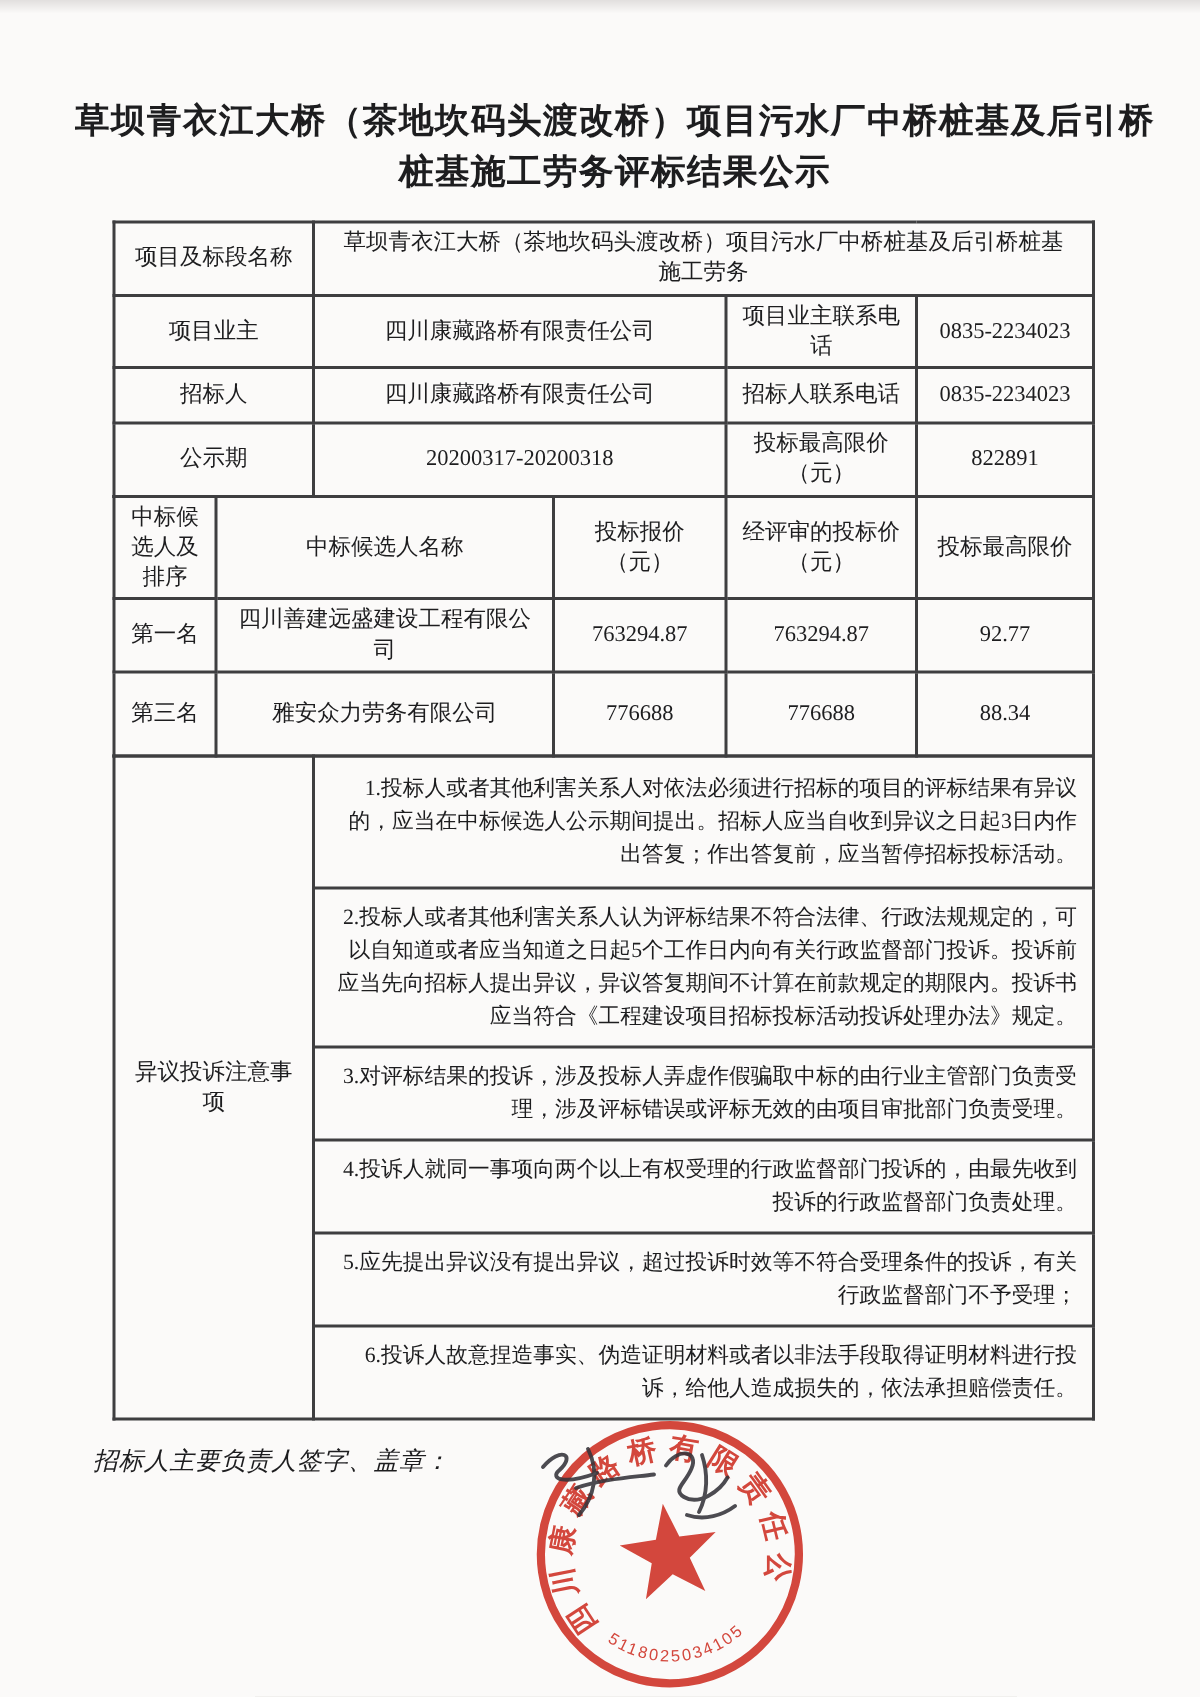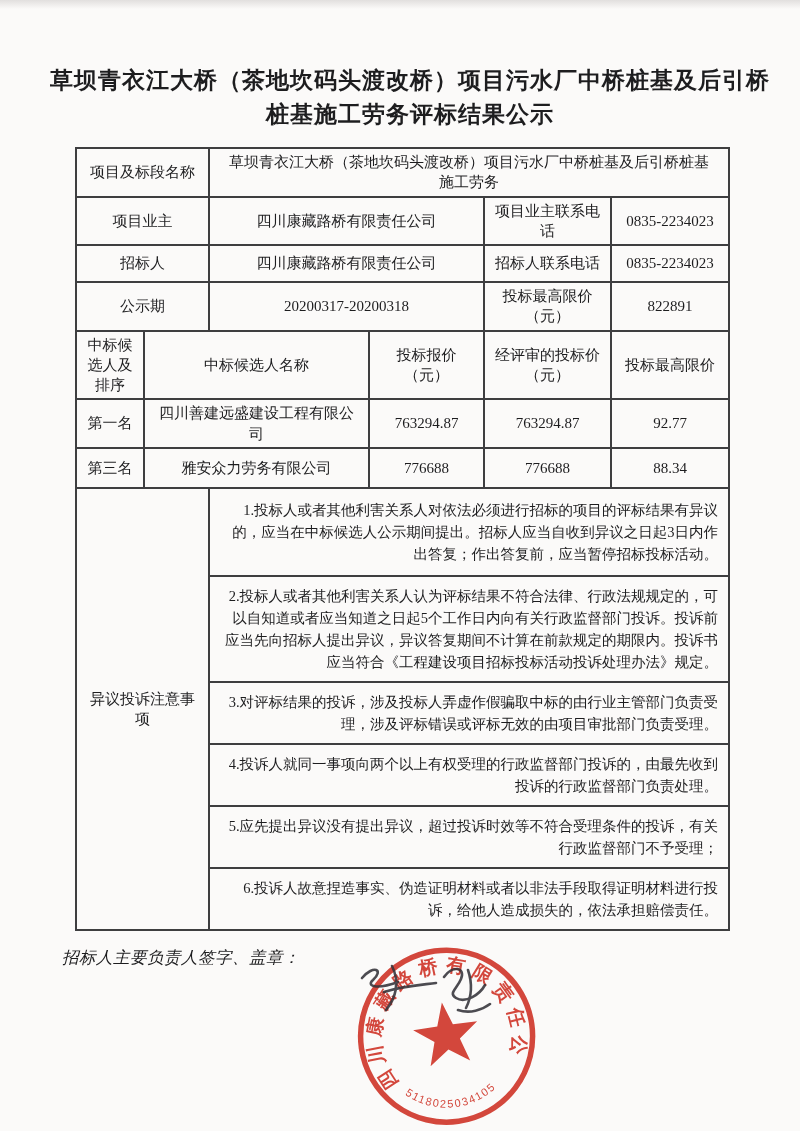--- a/index.html
+++ b/index.html
@@ -135,21 +135,21 @@
 （元）</td>
       <td>投标最高限价</td>
     </tr>
     <tr style="height:43px">
       <td>第一名</td>
       <td>四川善建远盛建设工程有限公司</td>
       <td>763294.87</td>
       <td>763294.87</td>
       <td>92.77</td>
     </tr>
-    <tr style="height:40px">
+    <tr style="height:56px">
       <td>第三名</td>
       <td>雅安众力劳务有限公司</td>
       <td>776688</td>
       <td>776688</td>
       <td>88.34</td>
     </tr>
   </tbody>
     </table>
 
   <table class="tbl stacked">

